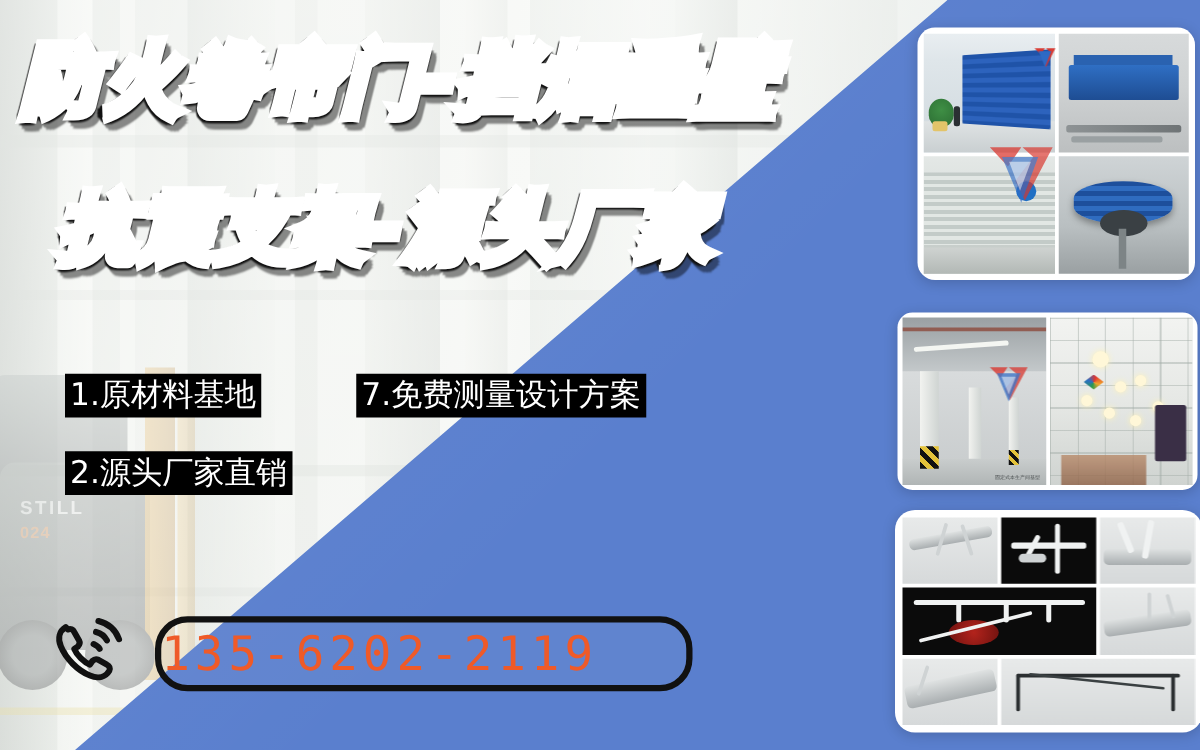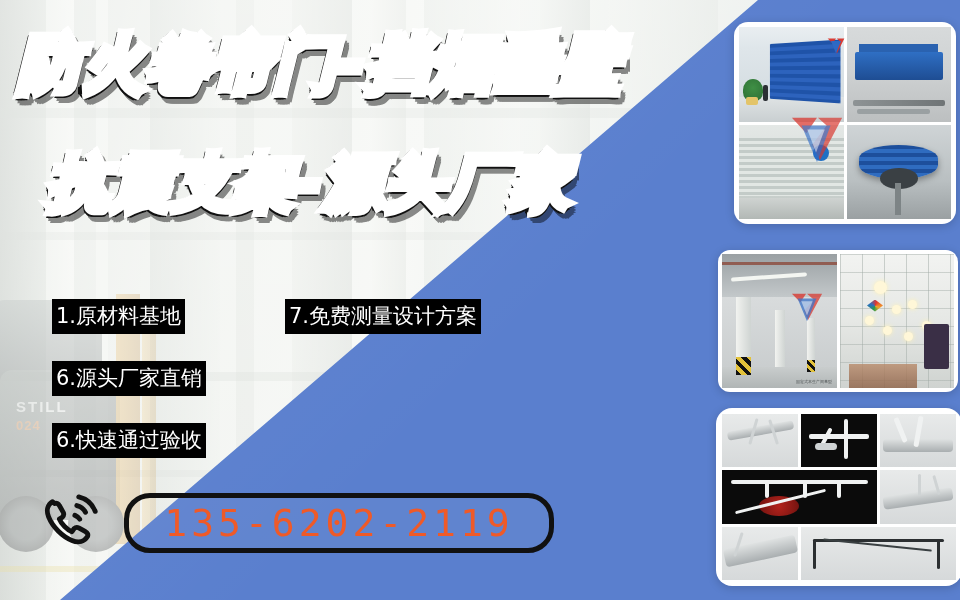--- a/index.html
+++ b/index.html
@@ -105,30 +105,30 @@
   }
   .hl-wrap{position:absolute;left:0;top:0;width:960px;height:600px;pointer-events:none;}
 
   
   .features{position:absolute;left:52px;top:299px;width:520px;}
   .feat-row{display:flex;align-items:flex-start;margin-bottom:27px;}
   .feat-col-l{width:233px;}
   .feat{
     display:inline-block;background:#000;color:#fff;
     font-family:"DejaVu Sans","Liberation Sans",sans-serif;
-    font-size:21px;line-height:32px;padding:1px 4px 2px 4px;
+    font-size:25px;line-height:32px;padding:1px 4px 2px 4px;
     white-space:nowrap;font-weight:400;
   }
 
   
   .phone-row{position:absolute;left:40px;top:492px;display:flex;align-items:center;}
   .phone-icon{width:62px;height:62px;margin-right:22px;flex:0 0 auto;}
   .phone-badge{
     width:420px;height:50px;border:5px solid #111;border-radius:26px;
-    display:flex;align-items:center;justify-content:center;
+    display:flex;align-items:center;justify-content:flex-start;
     background:rgba(255,255,255,0.04);
   }
   .phone-num{
     color:#ef5a28;font-family:"DejaVu Sans Mono","Liberation Mono",monospace;
     font-size:38px;letter-spacing:4px;line-height:1;white-space:nowrap;
   }
 
   
   .collage{position:absolute;background:#fff;overflow:hidden;box-shadow:0 2px 10px rgba(0,0,0,.18);}
   .collage-top{left:734px;top:22px;width:212px;height:192px;border-radius:14px;padding:5px;}
@@ -259,27 +259,24 @@
     <div class="feat-row">
       <div class="feat-col-l">
         <span class="feat">1.原材料基地</span>
       </div>
       <div>
         <span class="feat">7.免费测量设计方案</span>
       </div>
     </div>
     <div class="feat-row">
       <div class="feat-col-l">
-        <span class="feat">6.源头厂家直销</span>
+        <span class="feat">2.源头厂家直销</span>
       </div>
     </div>
     <div class="feat-row">
-      <div>
-        <span class="feat">6.快速通过验收</span>
-      </div>
     </div>
   </div>
 
   <div class="phone-row">
     <span class="phone-icon">
       <svg viewBox="0 0 64 64" width="62" height="62" fill="none" stroke="#111" stroke-width="5" stroke-linecap="round" stroke-linejoin="round">
         <path d="M13 10c-5 3-7 9-4 16 4 10 14 20 24 24 7 3 13 1 16-4 1-2 0-4-2-5l-7-4c-2-1-4 0-5 1l-2 3c-5-2-11-8-13-13l3-2c1-1 2-3 1-5l-4-7c-1-2-3-3-5-2z"></path>
         <path d="M38 14c4 1 7 3 9 7"></path>
         <path d="M36 24c2 1 4 2 5 4"></path>
         <path d="M40 5c8 2 14 7 17 15"></path>

